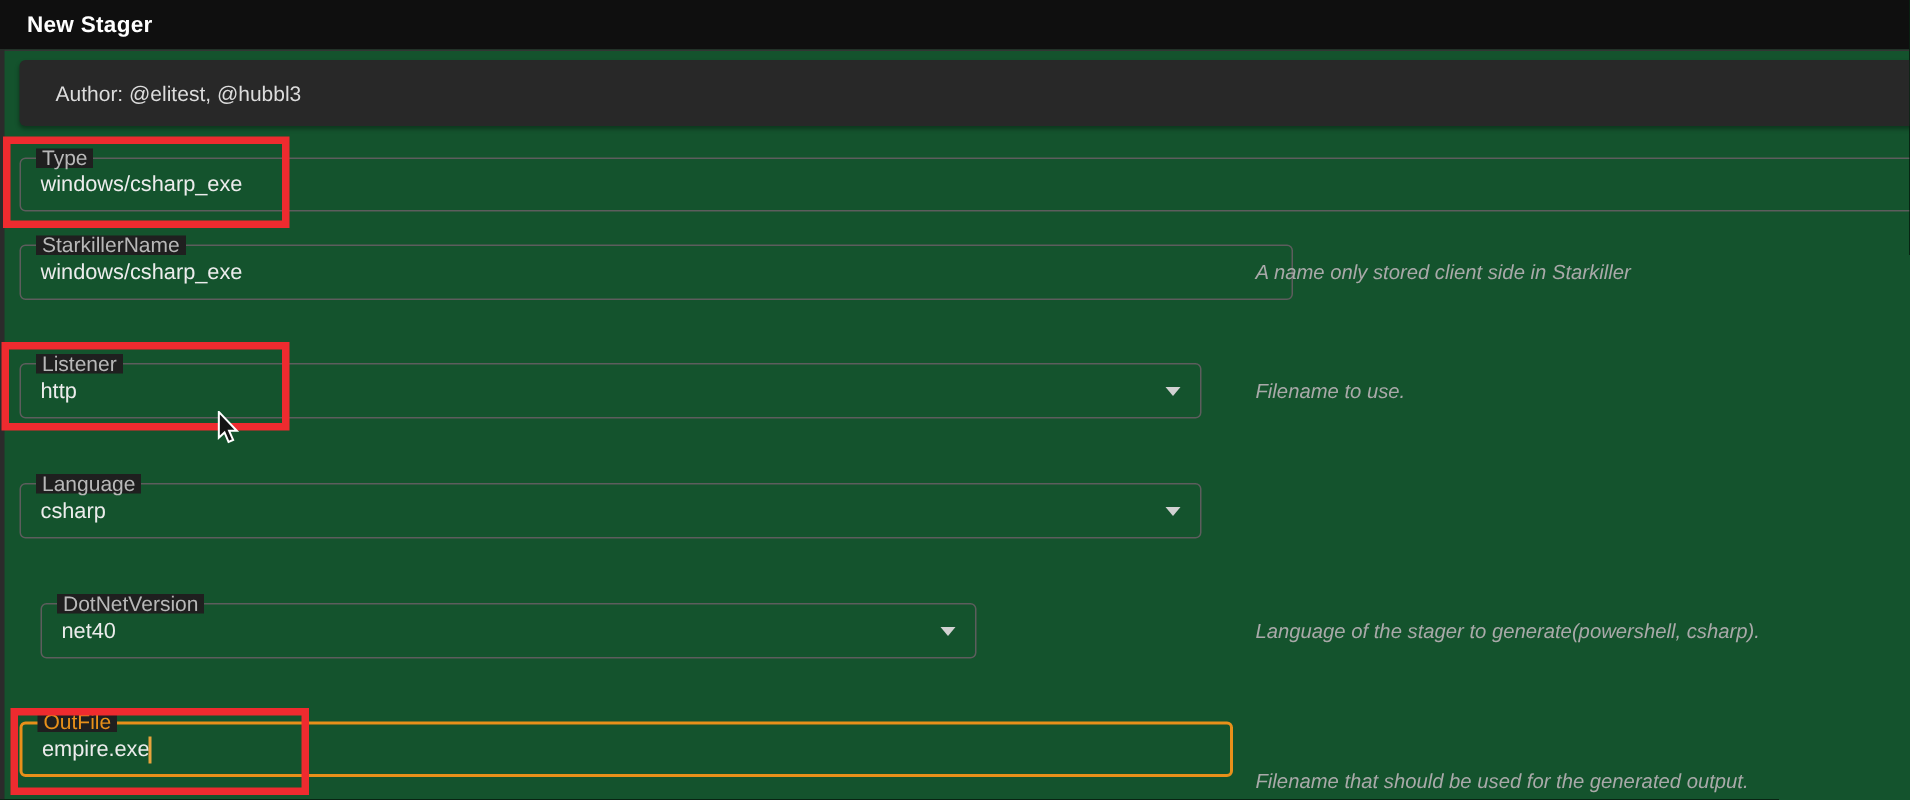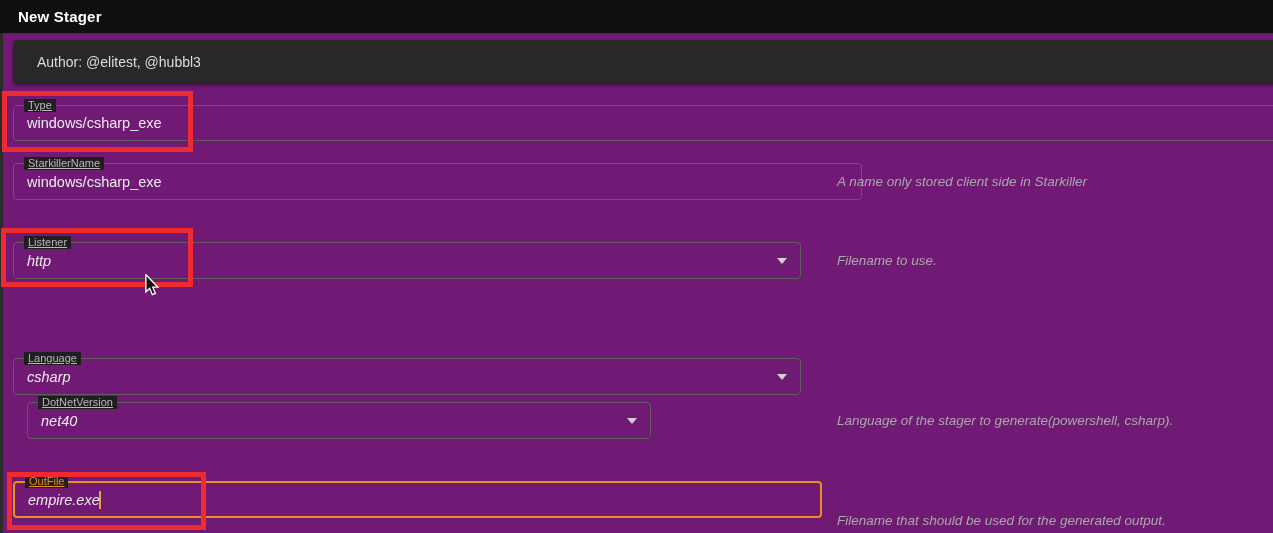--- a/index.html
+++ b/index.html
@@ -1,48 +1,48 @@
 <!DOCTYPE html>
 <html><head>
 <meta charset="utf-8">
 <style>
   html,body{margin:0;padding:0;background:#000;}
   .screen{position:relative;width:1273px;height:533px;overflow:hidden;
-    background:#701a75;font-family:"Liberation Sans",sans-serif;
+    background:#14532d;font-family:"Liberation Sans",sans-serif;
     -webkit-font-smoothing:antialiased;}
   .titlebar{position:absolute;top:0;left:0;right:0;height:33px;background:#0f0f0f;}
   .titlebar .t{padding-left:18px;line-height:33px;color:#ffffff;font-weight:bold;font-size:15px;letter-spacing:.2px;}
   .content-line{position:absolute;top:33px;left:0;right:0;height:1px;background:#343434;}
   .leftstrip{position:absolute;top:33px;left:0;width:3px;bottom:0;background:#2b2b2b;}
   .author{position:absolute;top:40px;left:13px;right:-4px;height:44px;background:#282828;
     border-radius:4px;color:#dcdcdc;font-size:14px;line-height:44px;padding-left:24px;
     box-sizing:border-box;box-shadow:0 2px 3px rgba(0,0,0,.35);}
   .field{position:absolute;box-sizing:border-box;border:1px solid #5d5d5d;border-radius:4px;}
-  .field .lbl{position:absolute;top:-7px;left:10px;padding:0 4px;font-size:11px;
-    color:#b8b8b8;background:#1f1f1f;line-height:13px;white-space:nowrap;text-decoration:underline;}
+  .field .lbl{position:absolute;top:-7px;left:10px;padding:0 4px;font-size:14px;
+    color:#b8b8b8;background:#1f1f1f;line-height:13px;white-space:nowrap;}
   .field input{position:absolute;left:0;top:0;width:100%;height:100%;background:transparent;
     border:none;outline:none;color:#ececec;font-size:14.5px;padding:0 13px;
     font-family:inherit;box-sizing:border-box;}
   .field .val{position:absolute;left:13px;top:0;bottom:0;display:flex;align-items:center;
-    font-size:14.5px;color:#ececec;font-style:italic;}
+    font-size:14.5px;color:#ececec;}
   .field.focused{border:2px solid #e8901a;}
   .field.focused .lbl{color:#e8901a;top:-8px;}
   .caret-down{position:absolute;right:13px;top:50%;margin-top:-3px;width:0;height:0;
     border-left:5px solid transparent;border-right:5px solid transparent;
     border-top:6px solid #d2d2d2;}
   .help{position:absolute;left:837px;color:#a9a9a9;font-size:13.5px;display:flex;
     align-items:center;white-space:nowrap;font-style:italic;}
   .redbox{position:absolute;border:5px solid #ee2b2f;box-sizing:border-box;pointer-events:none;}
   .text-caret{position:absolute;left:84px;top:50%;margin-top:-9px;width:2px;height:18px;background:#e8a33d;}
   .cursor{position:absolute;left:144px;top:274px;pointer-events:none;}
   
   #f-type{top:105px;left:13px;width:1270px;height:36px;}
   #f-starkiller{top:163px;left:13px;width:849px;height:37px;}
   #f-listener{top:242px;left:13px;width:788px;height:37px;text-align:center;}
-  #f-language{top:322px;left:13px;width:788px;height:37px;margin-top:36px;}
+  #f-language{top:322px;left:13px;width:788px;height:37px;}
   #f-dotnet{top:402px;left:27px;width:624px;height:37px;}
   #f-outfile{top:481px;left:13px;width:809px;height:37px;}
   #h-starkiller{top:163px;height:37px;}
   #h-listener{top:242px;height:37px;}
   #h-language{top:322px;height:37px;}
   #h-dotnet{top:402px;height:37px;}
   #h-outfile{top:502px;height:37px;}
   #rb-type{left:2px;top:91px;width:191px;height:61px;}
   #rb-listener{left:1px;top:228px;width:192px;height:59px;}
   #rb-outfile{left:7px;top:472px;width:199px;height:58px;}

